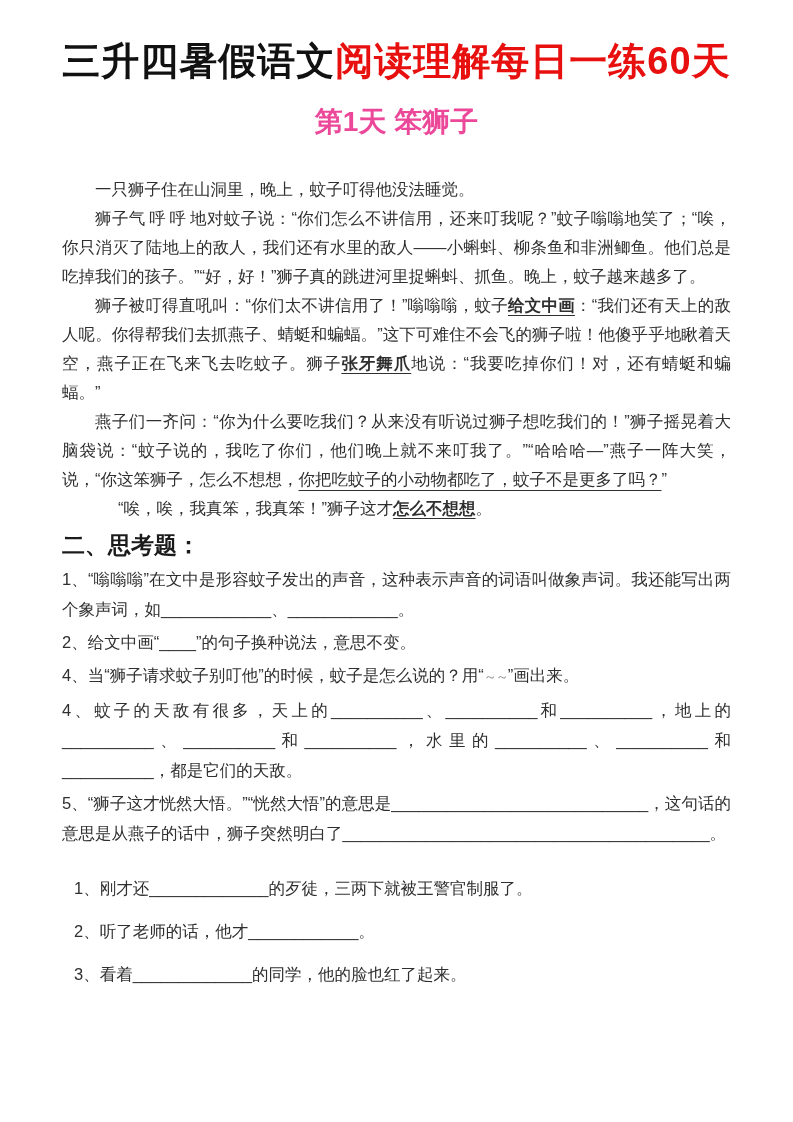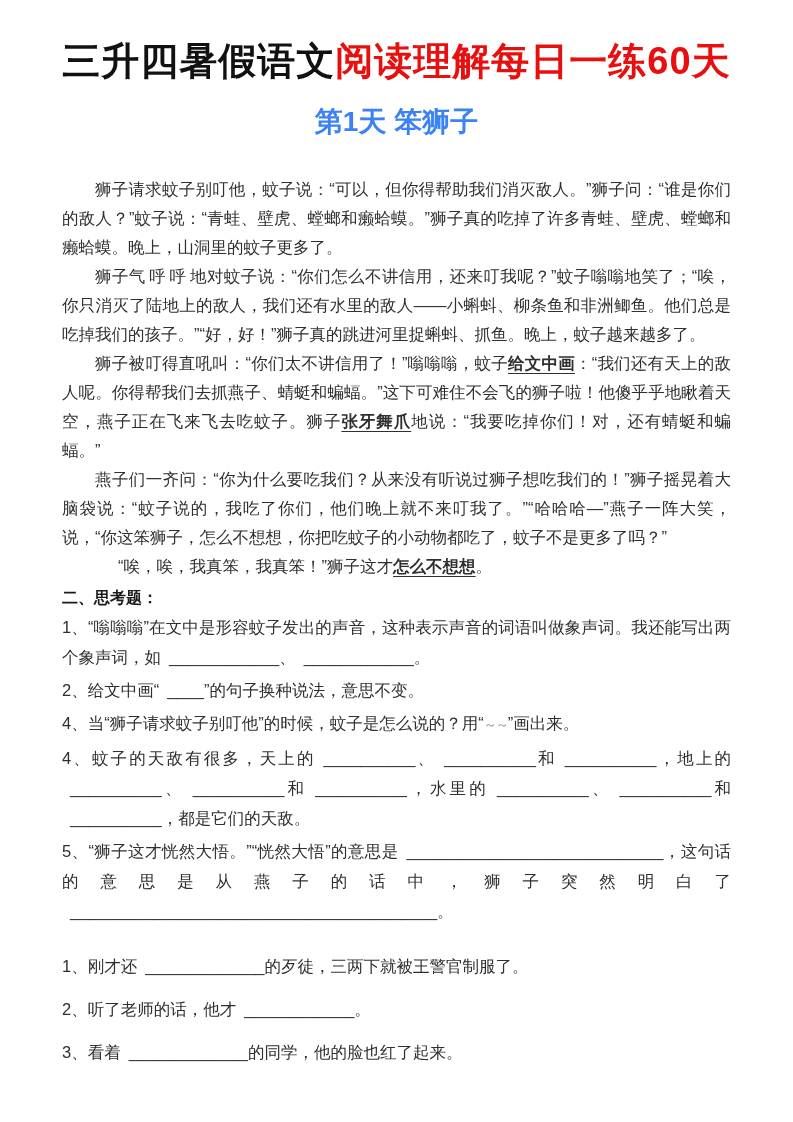--- a/index.html
+++ b/index.html
@@ -8,50 +8,50 @@
     padding:36px 62px 40px 62px;
     font-family:"Liberation Sans","DejaVu Sans",sans-serif;
     color:#2f2f2f;
   }
   .title {
     text-align:center; font-size:38px; font-weight:700; margin:0 0 16px 0;
     font-family:Liberation Sans, sans-serif;
     letter-spacing:1px; color:#111111; white-space:nowrap;
   }
   .subtitle {
-    text-align:center; font-size:28px; font-weight:700; margin:0 0 34px 0; color:#3b82f6;
+    text-align:center; font-size:28px; font-weight:700; margin:0 0 34px 0; color:#ec4899;
   }
   .story p.para {
     margin:0; font-size:16.5px; line-height:29px; text-indent:2em; text-align:justify;
   }
   .story p.para:last-child { text-indent:3.4em; }
   .sec-heading {
-    font-size:16px; font-weight:700; color:#1b1b1b; margin:7px 0 3px 0;
+    font-size:23px; font-weight:700; color:#1b1b1b; margin:7px 0 3px 0;
   }
   .q-line { margin:0 0 3px 0; font-size:16.5px; line-height:30px; text-align:justify; }
   .sec3 { margin-top:26px; }
-  .s3-item { margin:0 0 14px 0; font-size:16.5px; line-height:29px; }
+  .s3-item { margin:0 0 14px 12px; font-size:16.5px; line-height:29px; }
   
   .seg-bu { font-weight:700; text-decoration:underline; text-underline-offset:4px; }
-  .seg-u  { text-underline-offset:5px; }
+  .seg-u  { text-decoration:underline; text-underline-offset:5px; }
   .seg-sp { letter-spacing:3.5px; }
-  .seg-blank { letter-spacing:0; font-weight:400;padding-left:8px; }
+  .seg-blank { letter-spacing:0; font-weight:400; }
   .seg-wavy { color:#8a8a8a; font-size:13px; letter-spacing:-1px; }
 </style>
 </head>
 <body>
 
 <div class="page">
 
   <h1 class="title"><span>三升四暑假语文</span><span style="color: rgb(232, 16, 14);">阅读理解每日一练60天</span></h1>
 
   <h2 class="subtitle">第1天 笨狮子</h2>
 
   <div class="story" id="story">
-      <p class="para"><span>狮子请求蚊子别叮他，蚊子说：“可以，但你得帮助我们消灭敌人。”狮子问：“谁是你们的敌人？”蚊子说：“青蛙、壁虎、螳螂和癞蛤蟆。”狮子真的吃掉了许多青蛙、壁虎、螳螂和癞蛤蟆。晚上，山洞里的蚊子更多了。</span></p>
+      <p class="para"><span>一只狮子住在山洞里，晚上，蚊子叮得他没法睡觉。</span></p>
       <p class="para"><span>狮子</span><span class="seg-sp">气呼呼</span><span>地对蚊子说：“你们怎么不讲信用，还来叮我呢？”蚊子嗡嗡地笑了；“唉，你只消灭了陆地上的敌人，我们还有水里的敌人——小蝌蚪、柳条鱼和非洲鲫鱼。他们总是吃掉我们的孩子。”“好，好！”狮子真的跳进河里捉蝌蚪、抓鱼。晚上，蚊子越来越多了。</span></p>
       <p class="para"><span>狮子被叮得直吼叫：“你们太不讲信用了！”嗡嗡嗡，蚊子</span><span class="seg-bu">给文中画</span><span>：“我们还有天上的敌人呢。你得帮我们去抓燕子、蜻蜓和蝙蝠。”这下可难住不会飞的狮子啦！他傻乎乎地瞅着天空，燕子正在飞来飞去吃蚊子。狮子</span><span class="seg-bu">张牙舞爪</span><span>地说：“我要吃掉你们！对，还有蜻蜓和蝙蝠。”</span></p>
       <p class="para"><span>燕子们一齐问：“你为什么要吃我们？从来没有听说过狮子想吃我们的！”狮子摇晃着大脑袋说：“蚊子说的，我吃了你们，他们晚上就不来叮我了。”“哈哈哈—”燕子一阵大笑，说，“你这笨狮子，怎么不想想，</span><span class="seg-u">你把吃蚊子的小动物都吃了，蚊子不是更多了吗？</span><span>”</span></p>
       <p class="para"><span>“唉，唉，我真笨，我真笨！”狮子这才</span><span class="seg-bu">怎么不想想</span><span>。</span></p>
     </div>
 
   <div class="sec">
     <div class="sec-heading">二、思考题：</div>
     <div id="sec2-questions">
         <p class="q-line"><span>1、“嗡嗡嗡”在文中是形容蚊子发出的声音，这种表示声音的词语叫做象声词。我还能写出两个象声词，如</span><span class="seg-blank">____________</span><span>、</span><span class="seg-blank">____________</span><span>。</span></p>

